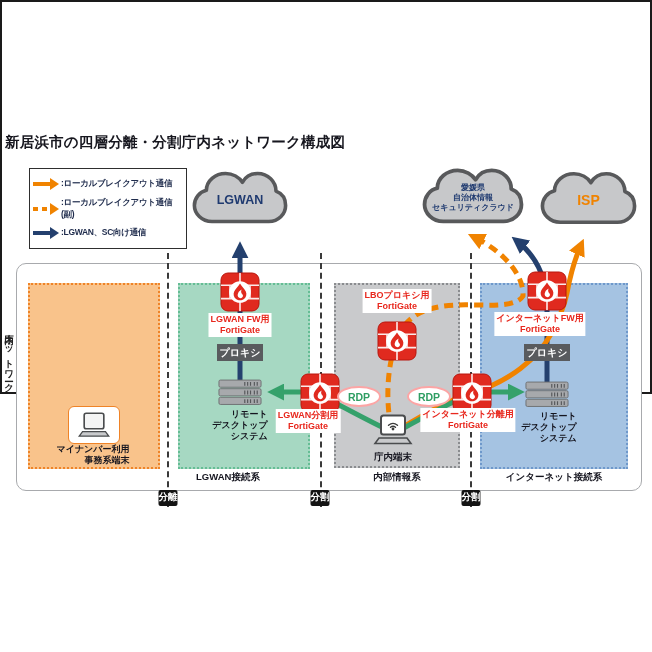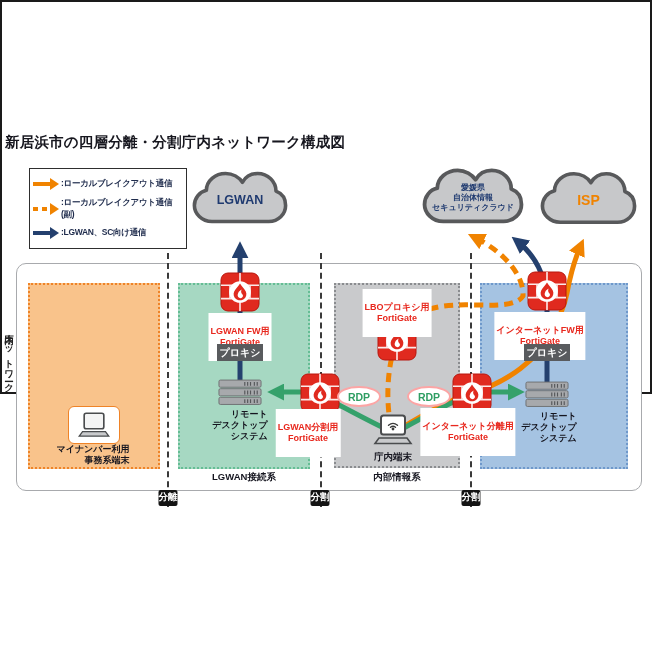--- a/index.html
+++ b/index.html
@@ -27,21 +27,21 @@
   .zone{box-sizing:border-box;}
   #zone-mynumber{left:28px;top:283px;width:132px;height:186px;background:#F9C38B;border:2px dotted #EF8327;}
   #zone-lgwan{left:178px;top:283px;width:132px;height:186px;background:#A6D8C2;border:2px dotted #64BD94;}
   #zone-internal{left:334px;top:283px;width:126px;height:185px;background:#C9CACC;border:2px dotted #8A8C8F;}
   #zone-internet{left:480px;top:283px;width:148px;height:186px;background:#A5C3E2;border:2px dotted #6E98CB;}
   .zone-label{top:471px;font-size:9.5px;font-weight:bold;color:#15151f;text-align:center;}
   
   .sep{top:253px;height:254px;width:0;border-left:2px dashed #3a3a3a;}
   .split-tag{background:#141414;color:#fff;font-size:9.5px;font-weight:bold;padding:1px 0 2px;border-radius:2px;transform:translateX(-50%);}
   
-  .fg-label{background:#fff;color:#E8281E;font-weight:bold;font-size:9px;line-height:1.2;text-align:center;padding:13px 2px;transform:translateX(-50%);}
+  .fg-label{background:#fff;color:#E8281E;font-weight:bold;font-size:9px;line-height:1.2;text-align:center;padding:1px 2px;transform:translateX(-50%);}
   .proxy{width:46px;height:17px;background:#595B5E;color:#fff;font-weight:bold;font-size:10px;line-height:17px;text-align:center;border-radius:0;}
   .rdp{width:44px;height:21px;background:#fff;border:2px solid #fca5a5;border-radius:50%;color:#2F9E63;font-weight:bold;font-size:10.5px;line-height:19px;text-align:center;box-sizing:border-box;}
   .dev-label{font-size:9px;font-weight:bold;color:#15151f;text-align:right;line-height:1.2;transform:translateX(-50%);}
   #mynum-box{left:68px;top:406px;width:50px;height:36px;background:#fff;border:1.5px solid #EF8327;border-radius:6px;display:flex;align-items:center;justify-content:center;}
   .z2{z-index:2}.z3{z-index:3}.z4{z-index:4}.z5{z-index:5}.z6{z-index:6}.z7{z-index:7}
 </style>
 </head>
 <body>
 
 <div id="stage">
@@ -94,22 +94,23 @@
     <div class="cloud-txt" style="color:#F08300;font-size:14px">ISP</div>
   </div>
 
   <div class="abs" id="net-rect"></div>
   <div class="abs" id="net-label">庁内ネットワーク</div>
 
   <div class="abs zone z3" id="zone-mynumber"></div>
   <div class="abs zone z3" id="zone-lgwan"></div>
   <div class="abs zone z3" id="zone-internal"></div>
   <div class="abs zone z3" id="zone-internet"></div>
-  <div class="abs zone-label z3" style="left:178px;width:132px">LGWAN接続系</div>
+  <div class="abs zone-label z3" style="left:162px;width:132px">LGWAN接続系</div>
   <div class="abs zone-label z3" style="left:334px;width:126px">内部情報系</div>
+  <div class="abs zone-label z3" style="left:480px;width:148px">インターネット接続系</div>
 
   <div class="abs sep z4" style="left:167px"></div>
   <div class="abs sep z4" style="left:320px"></div>
   <div class="abs sep z4" style="left:470px"></div>
 
   <svg class="abs z5" style="left:0;top:0" width="652" height="652" viewBox="0 0 652 652">
     <defs>
       <marker id="mO" viewBox="0 0 10 10" refX="6" refY="5" markerWidth="3.4" markerHeight="3.4" orient="auto">
           <path d="M0,0 L10,5 L0,10 z" fill="#F08300"></path>
         </marker>

